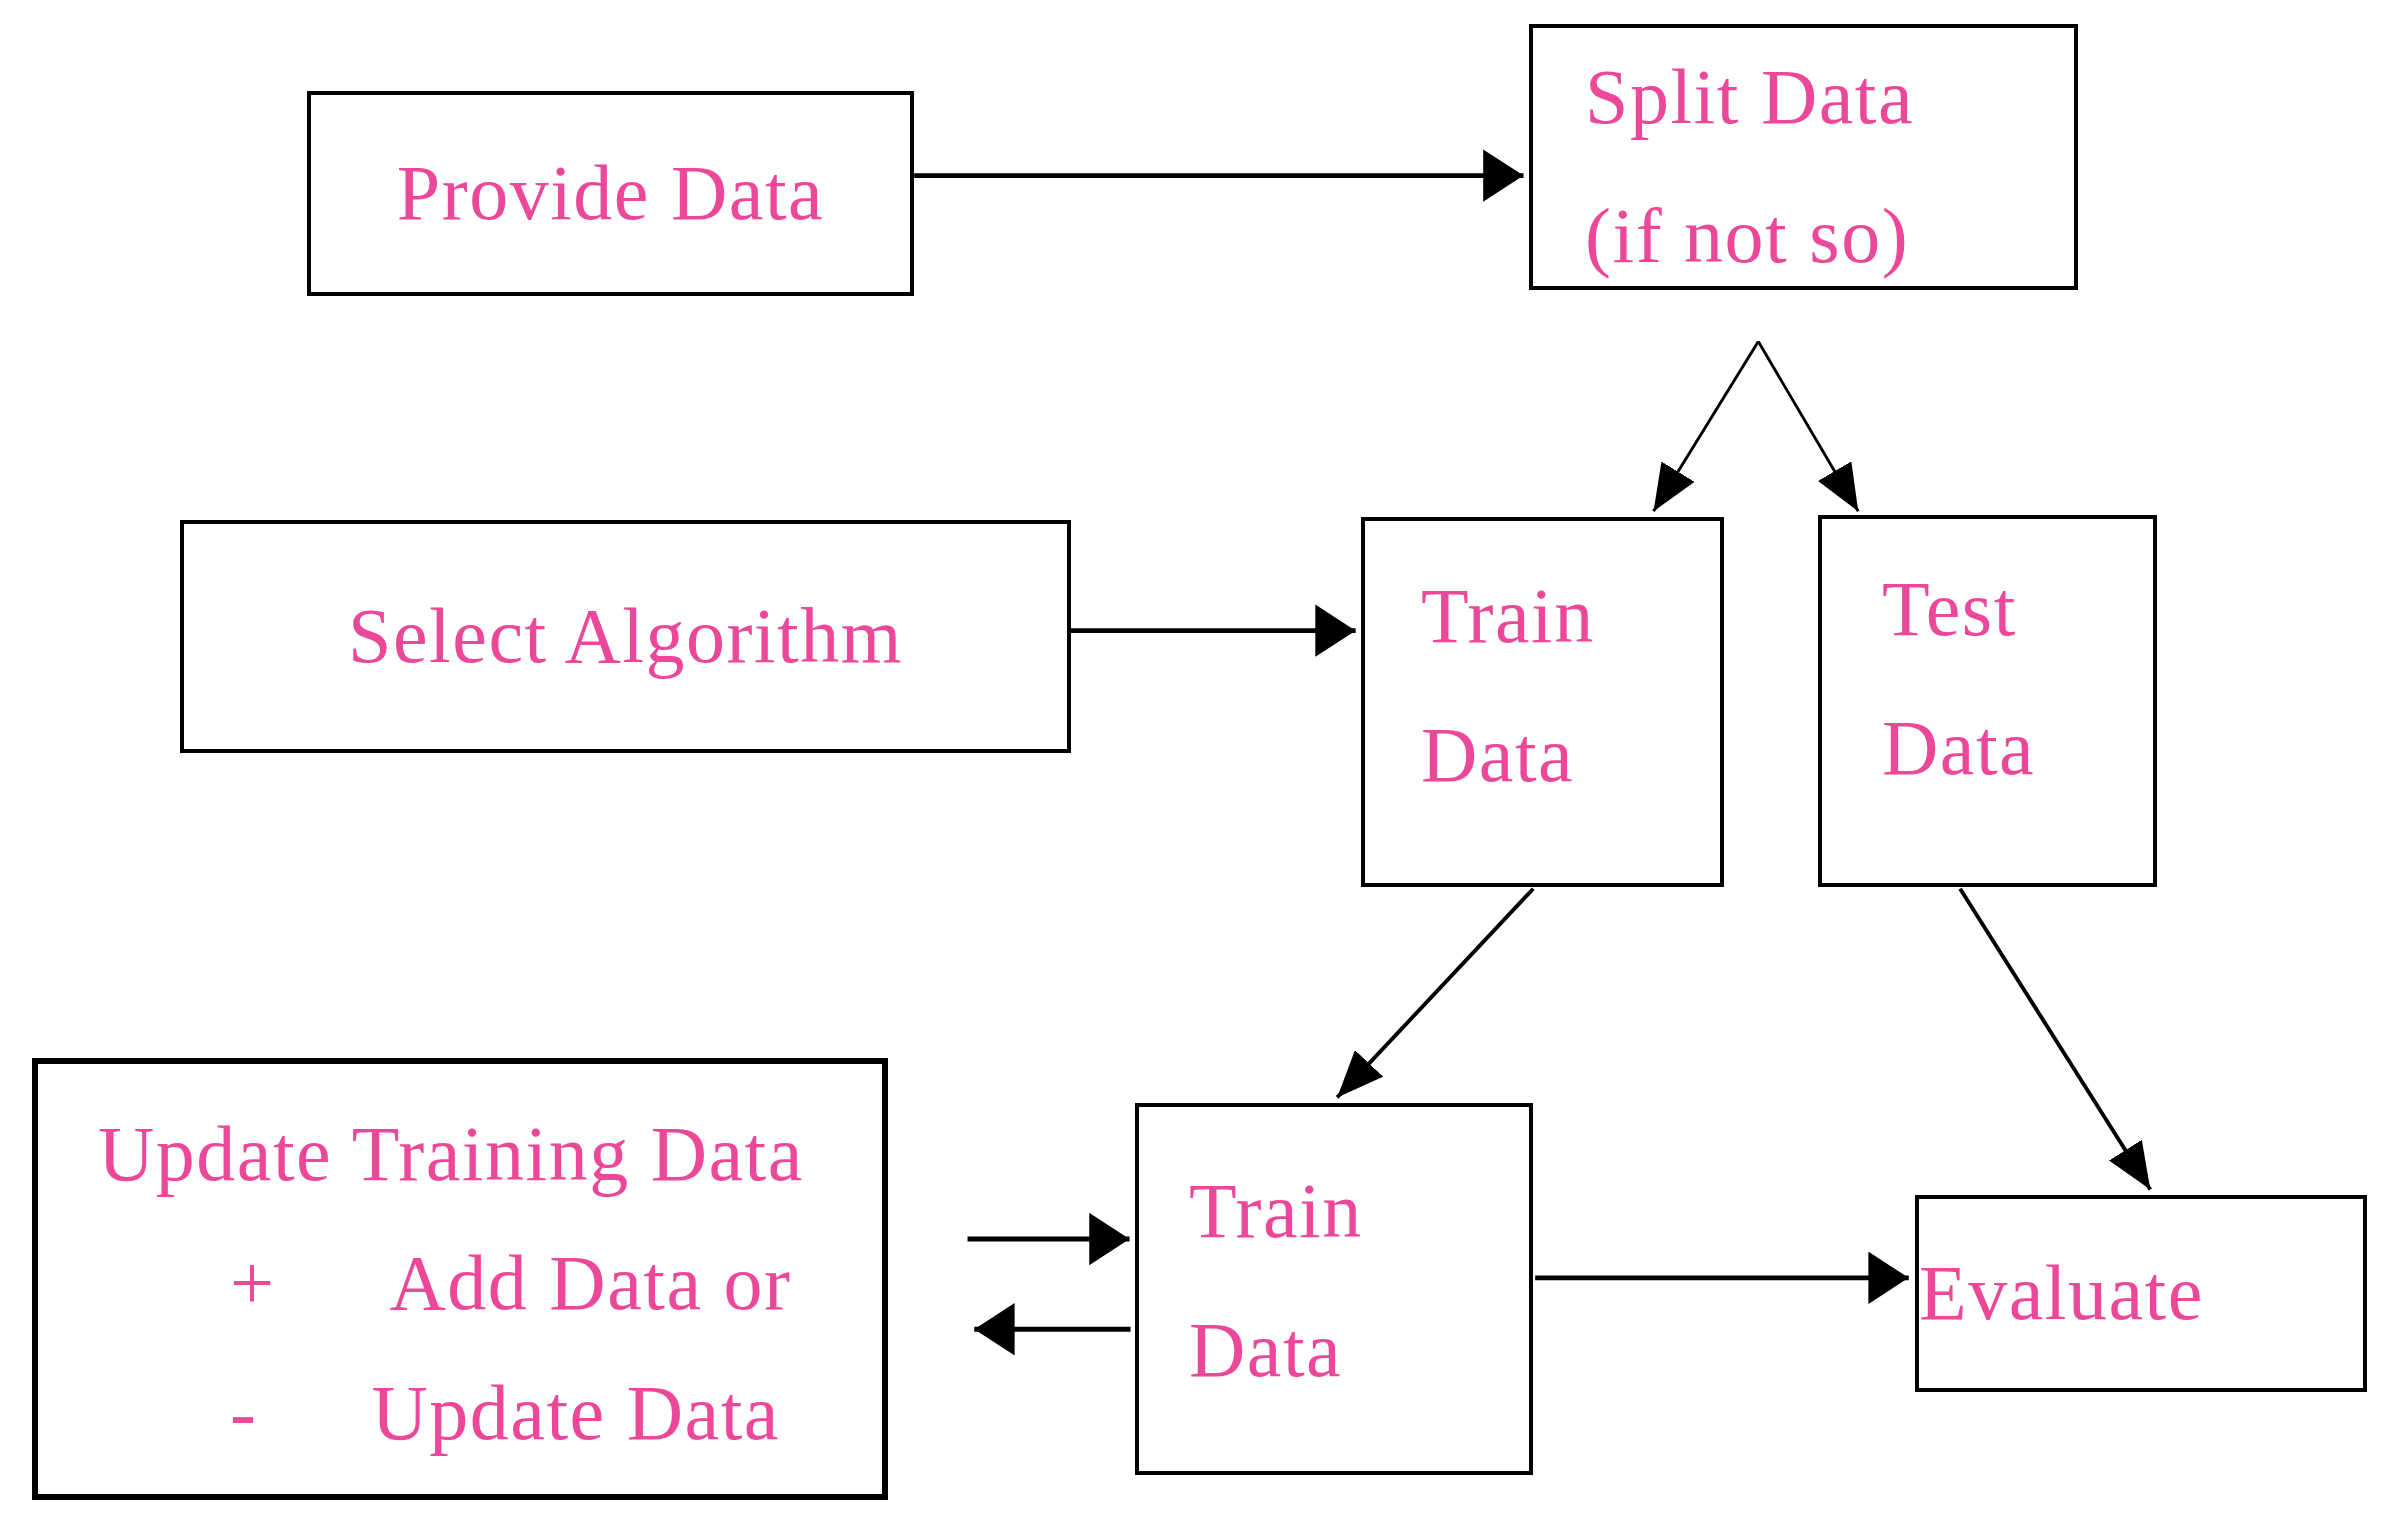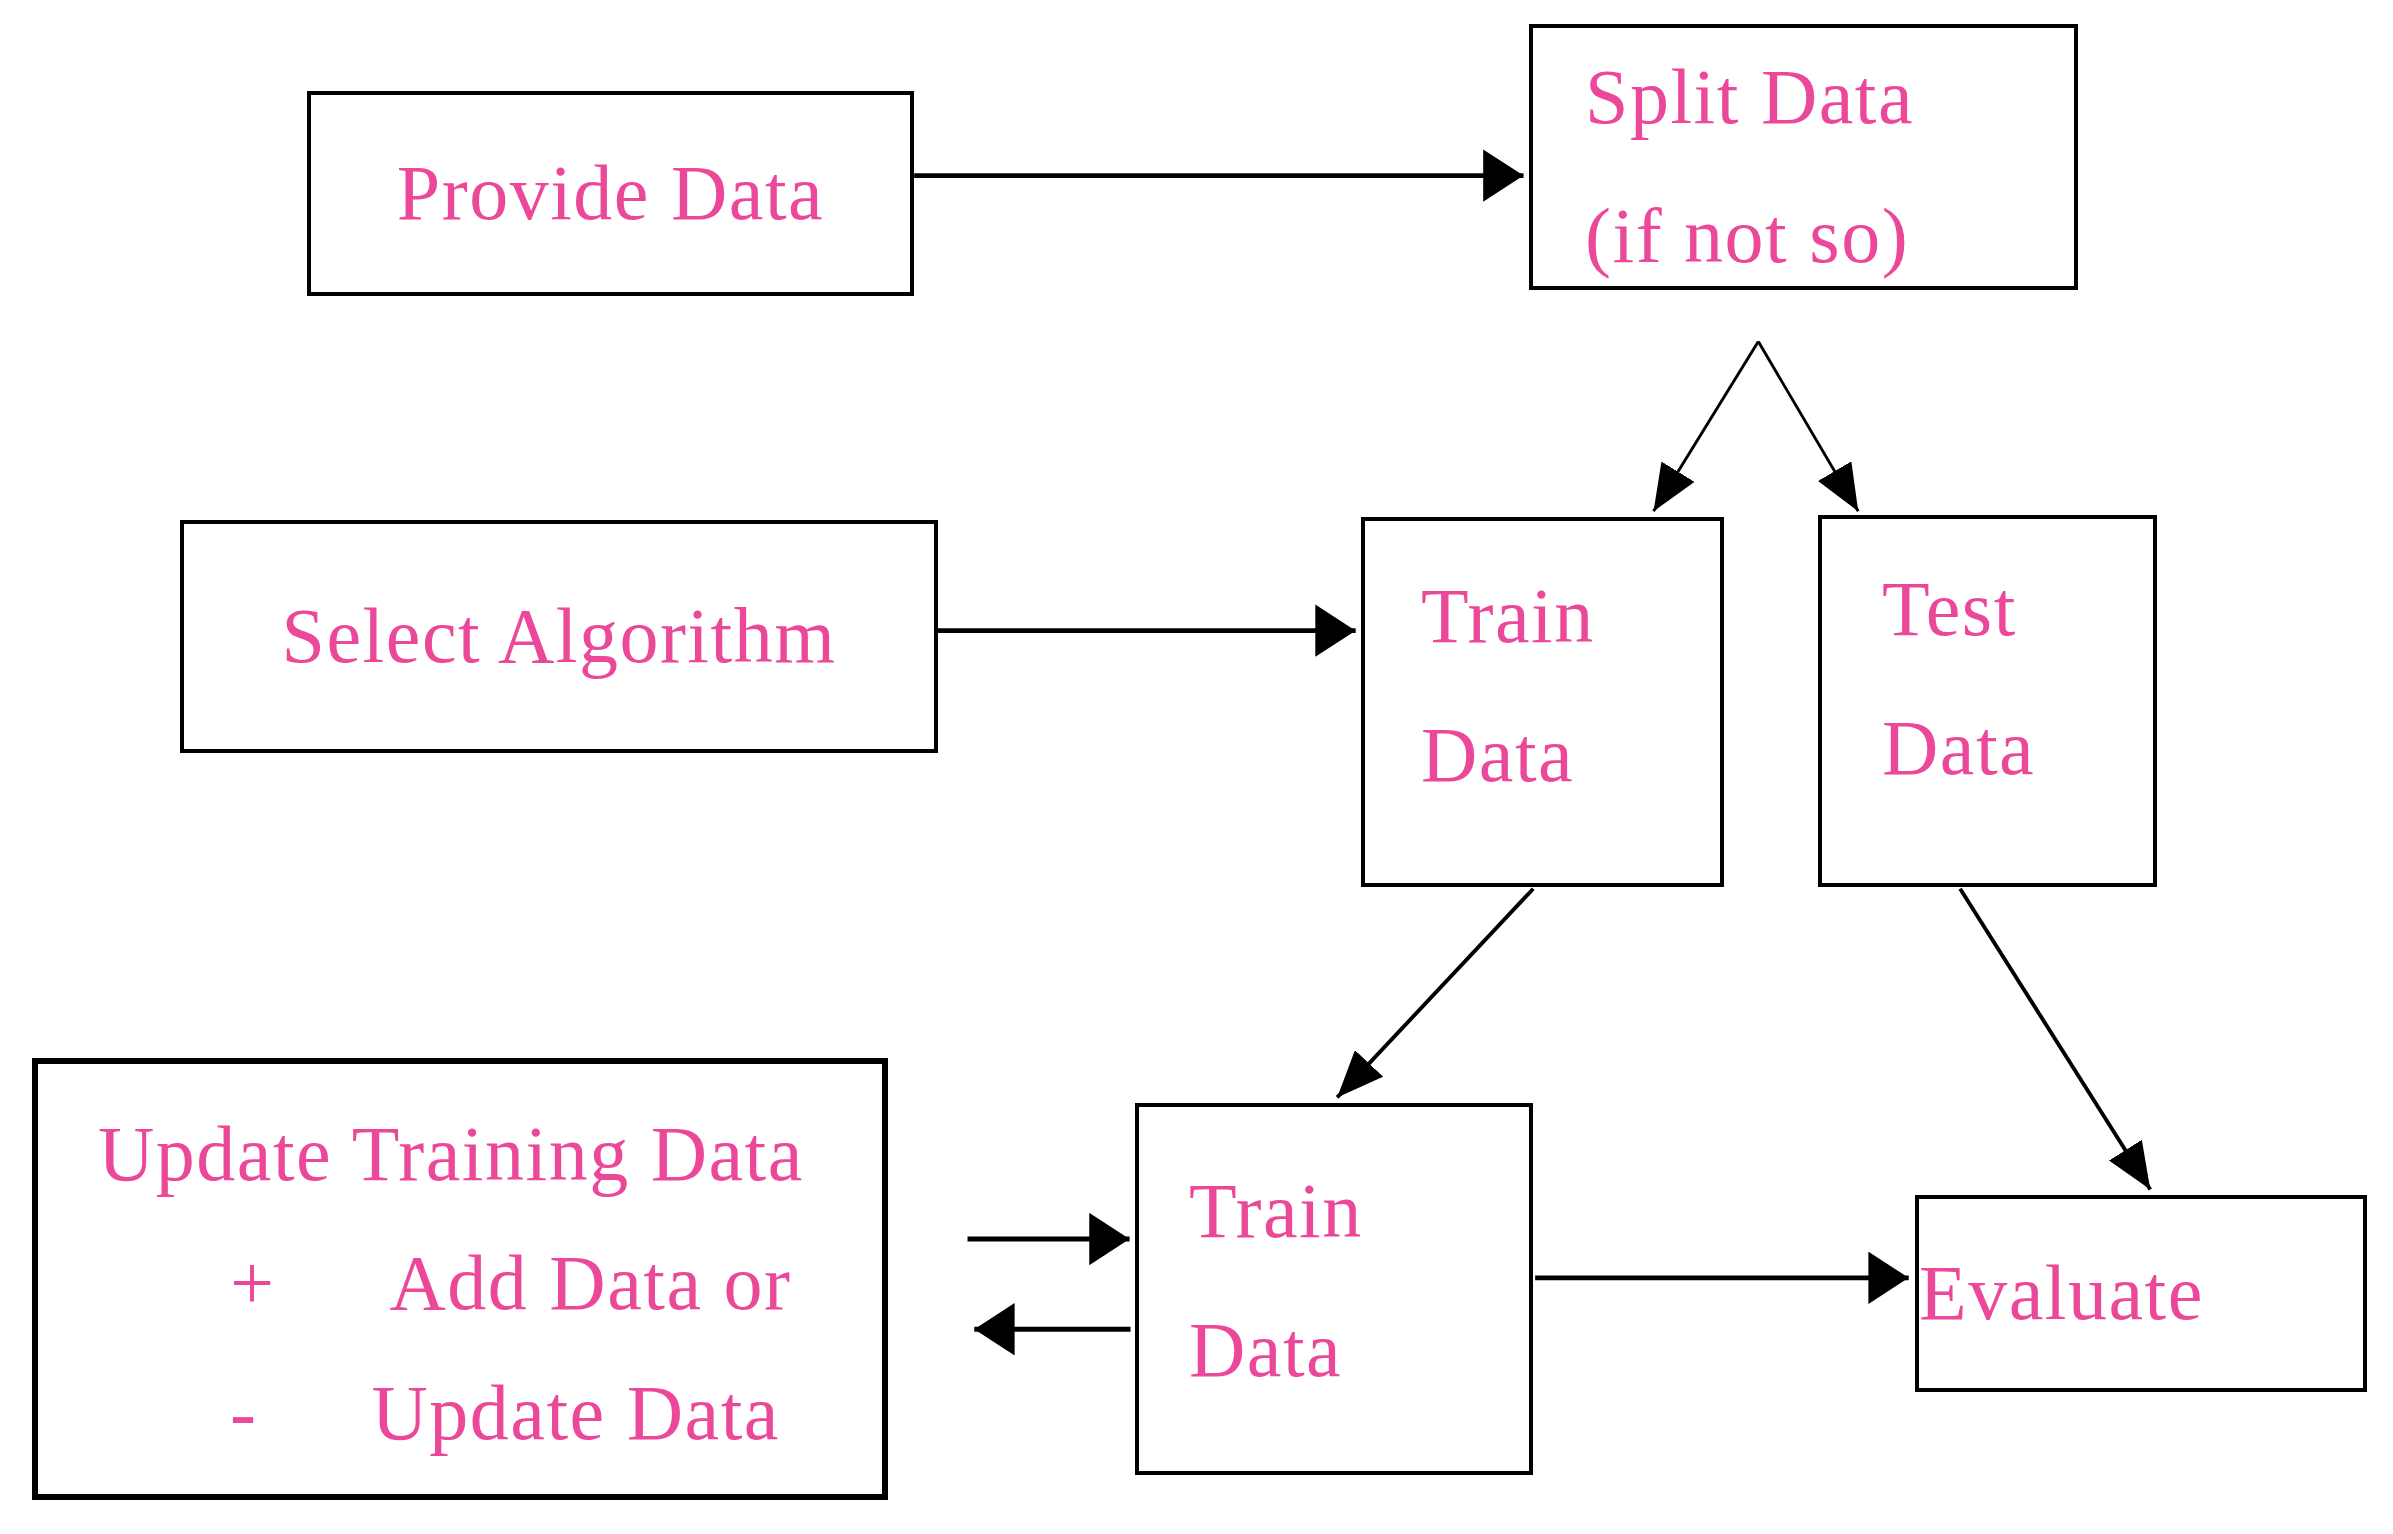--- a/index.html
+++ b/index.html
@@ -40,21 +40,21 @@
     justify-content: center;
     font-size: 78px;
     letter-spacing: 1.5px;
     line-height: 1.78;
     white-space: nowrap;
   }
   .box .bl { display: block; }
 
   
   .b-provide   { left: 307px;  top: 91px;   width: 607px; height: 205px; align-items: center; }
-  .b-select    { left: 180px;  top: 520px;  width: 758px; height: 233px; align-items: center; }
+  .b-select    { left: 180px;  top: 520px;  width: 891px; height: 233px; align-items: center; }
   .b-evaluate  { left: 1915px; top: 1195px; width: 452px; height: 197px; align-items: flex-start; }
 
   
   .b-split     { left: 1529px; top: 24px;   width: 549px; height: 266px; align-items: flex-start; padding-left: 52px; padding-top: 19.4px; }
   .b-traindata { left: 1361px; top: 517px;  width: 363px; height: 370px; align-items: flex-start; padding-left: 56px; padding-bottom: 33px; }
   .b-testdata  { left: 1818px; top: 515px;  width: 339px; height: 372px; align-items: flex-start; padding-left: 60px; padding-bottom: 45px; }
   .b-trainmodel{ left: 1135px; top: 1103px; width: 398px; height: 372px; align-items: flex-start; padding-left: 50px; padding-bottom: 15.5px; }
 
   
   .b-update {

